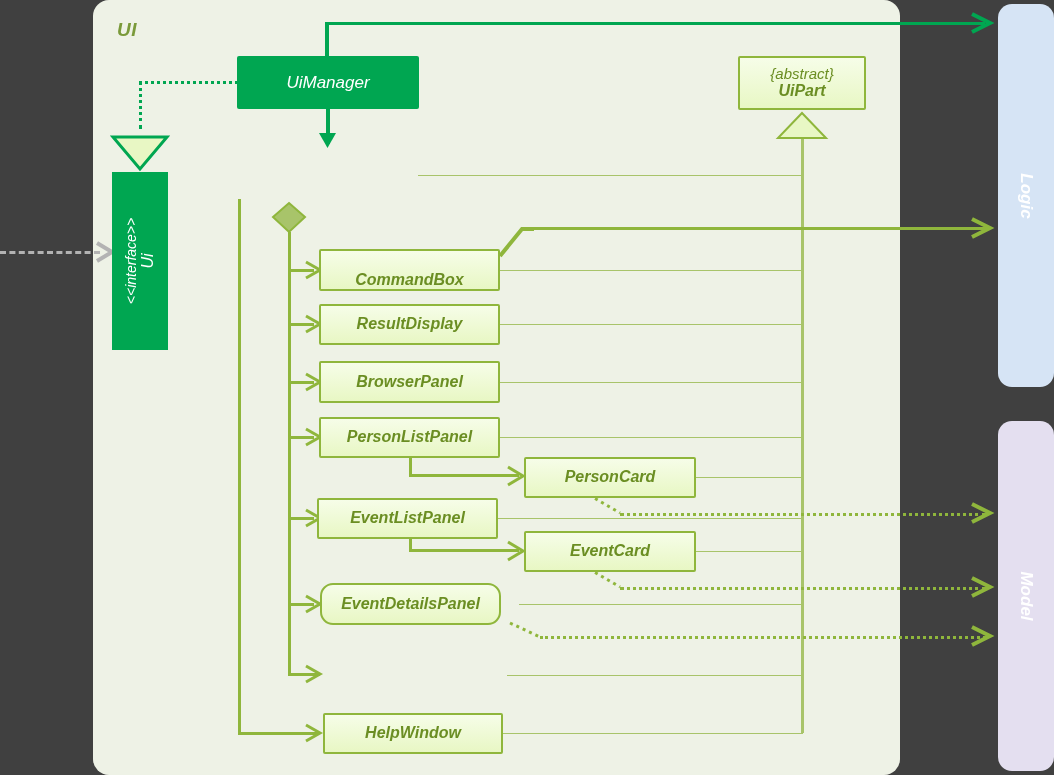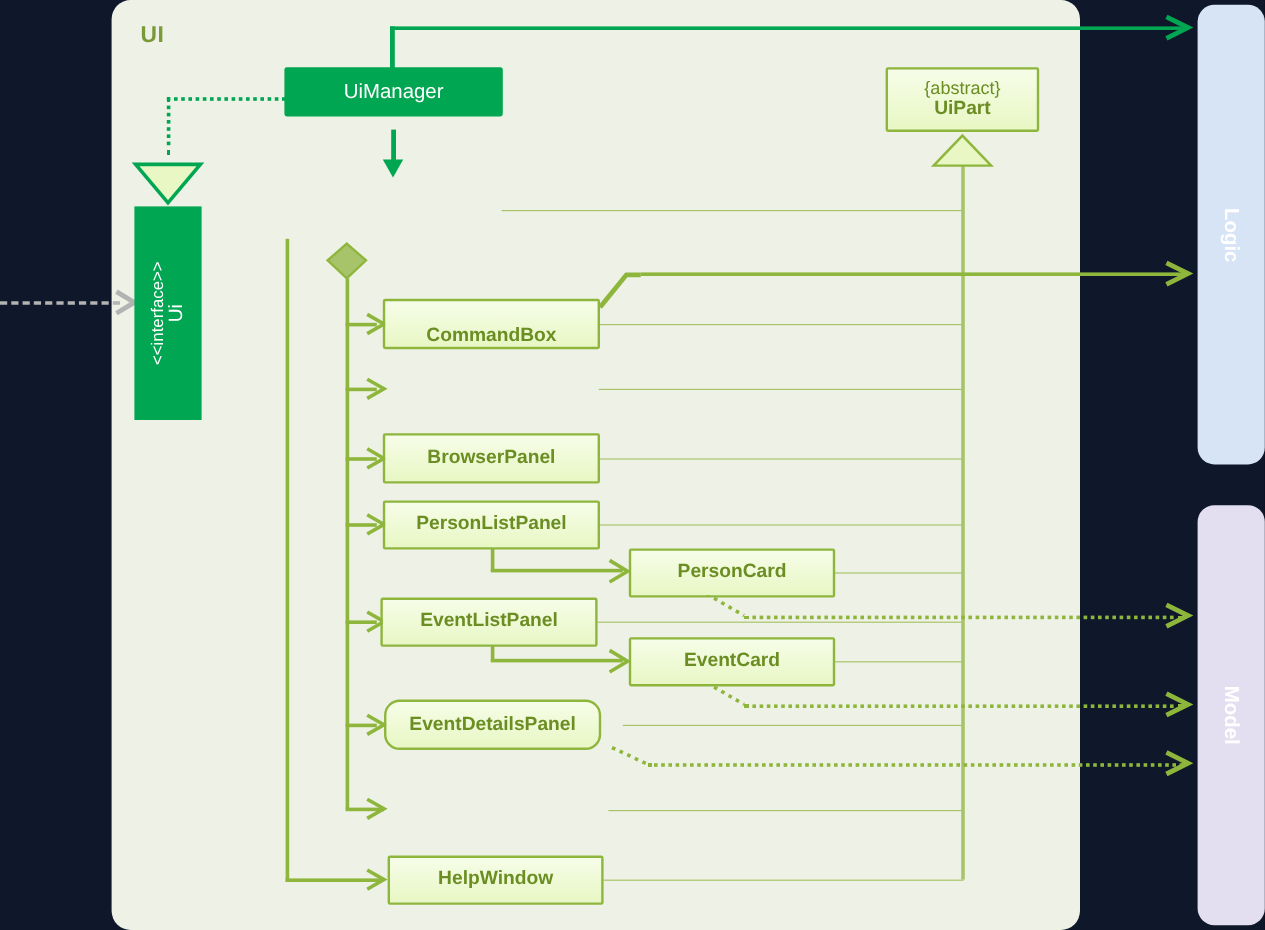--- a/index.html
+++ b/index.html
@@ -1,18 +1,18 @@
 <!DOCTYPE html>
 <html><head>
 <meta charset="utf-8">
 <style>
   html,body{margin:0;padding:0;background:#000;}
   body{width:1054px;height:775px;position:relative;overflow:hidden;
        font-family:"Liberation Sans","DejaVu Sans",sans-serif;}
-  #stage{position:absolute;left:0;top:0;width:1054px;height:775px;background:#0f172a;}
+  #stage{position:absolute;left:0;top:0;width:1054px;height:775px;background:#404040;font-style:italic;}
 
   
   .pkg-ui{position:absolute;left:93px;top:0px;width:807px;height:775px;
           background:#eef2e6;border-radius:16px;}
   .pkg-label{position:absolute;left:117px;top:19px;font-size:19px;font-weight:bold;
              color:#7a9a3a;letter-spacing:.5px;}
 
   .side-pkg{position:absolute;border-radius:14px;}
   .logic-pkg{left:998px;top:4px;width:56px;height:383px;background:#d6e4f5;}
   .model-pkg{left:998px;top:421px;width:56px;height:350px;background:#e4dff0;}
@@ -160,34 +160,37 @@
     </g>
   </svg>
 
   <div class="iface">
     <span class="vtxt">
       <span class="l1">&lt;&lt;interface&gt;&gt;</span>
       <span class="l2">Ui</span>
     </span>
   </div>
 
-  <div class="cls dark" style="left:237px;top:56px;width:182px;height:41px;">
+  <div class="cls dark" style="left:237px;top:56px;width:182px;height:53px;">
     <span>UiManager</span>
   </div>
 
   <div class="cls" style="left:738px;top:56px;width:128px;height:54px;flex-direction:column;">
     <span class="abs-line">{abstract}</span>
     <span class="abs-name">UiPart</span>
   </div>
 
 
   <div class="cls" style="left:319px;top:249px;width:181px;height:42px;align-items:flex-end;">
     <span>CommandBox</span>
   </div>
 
+  <div class="cls" style="left:319px;top:304px;width:181px;height:41px;">
+    <span>ResultDisplay</span>
+  </div>
 
   <div class="cls" style="left:319px;top:361px;width:181px;height:42px;">
     <span>BrowserPanel</span>
   </div>
 
   <div class="cls" style="left:319px;top:417px;width:181px;height:41px;">
     <span>PersonListPanel</span>
   </div>
 
   <div class="cls" style="left:524px;top:457px;width:172px;height:41px;">

